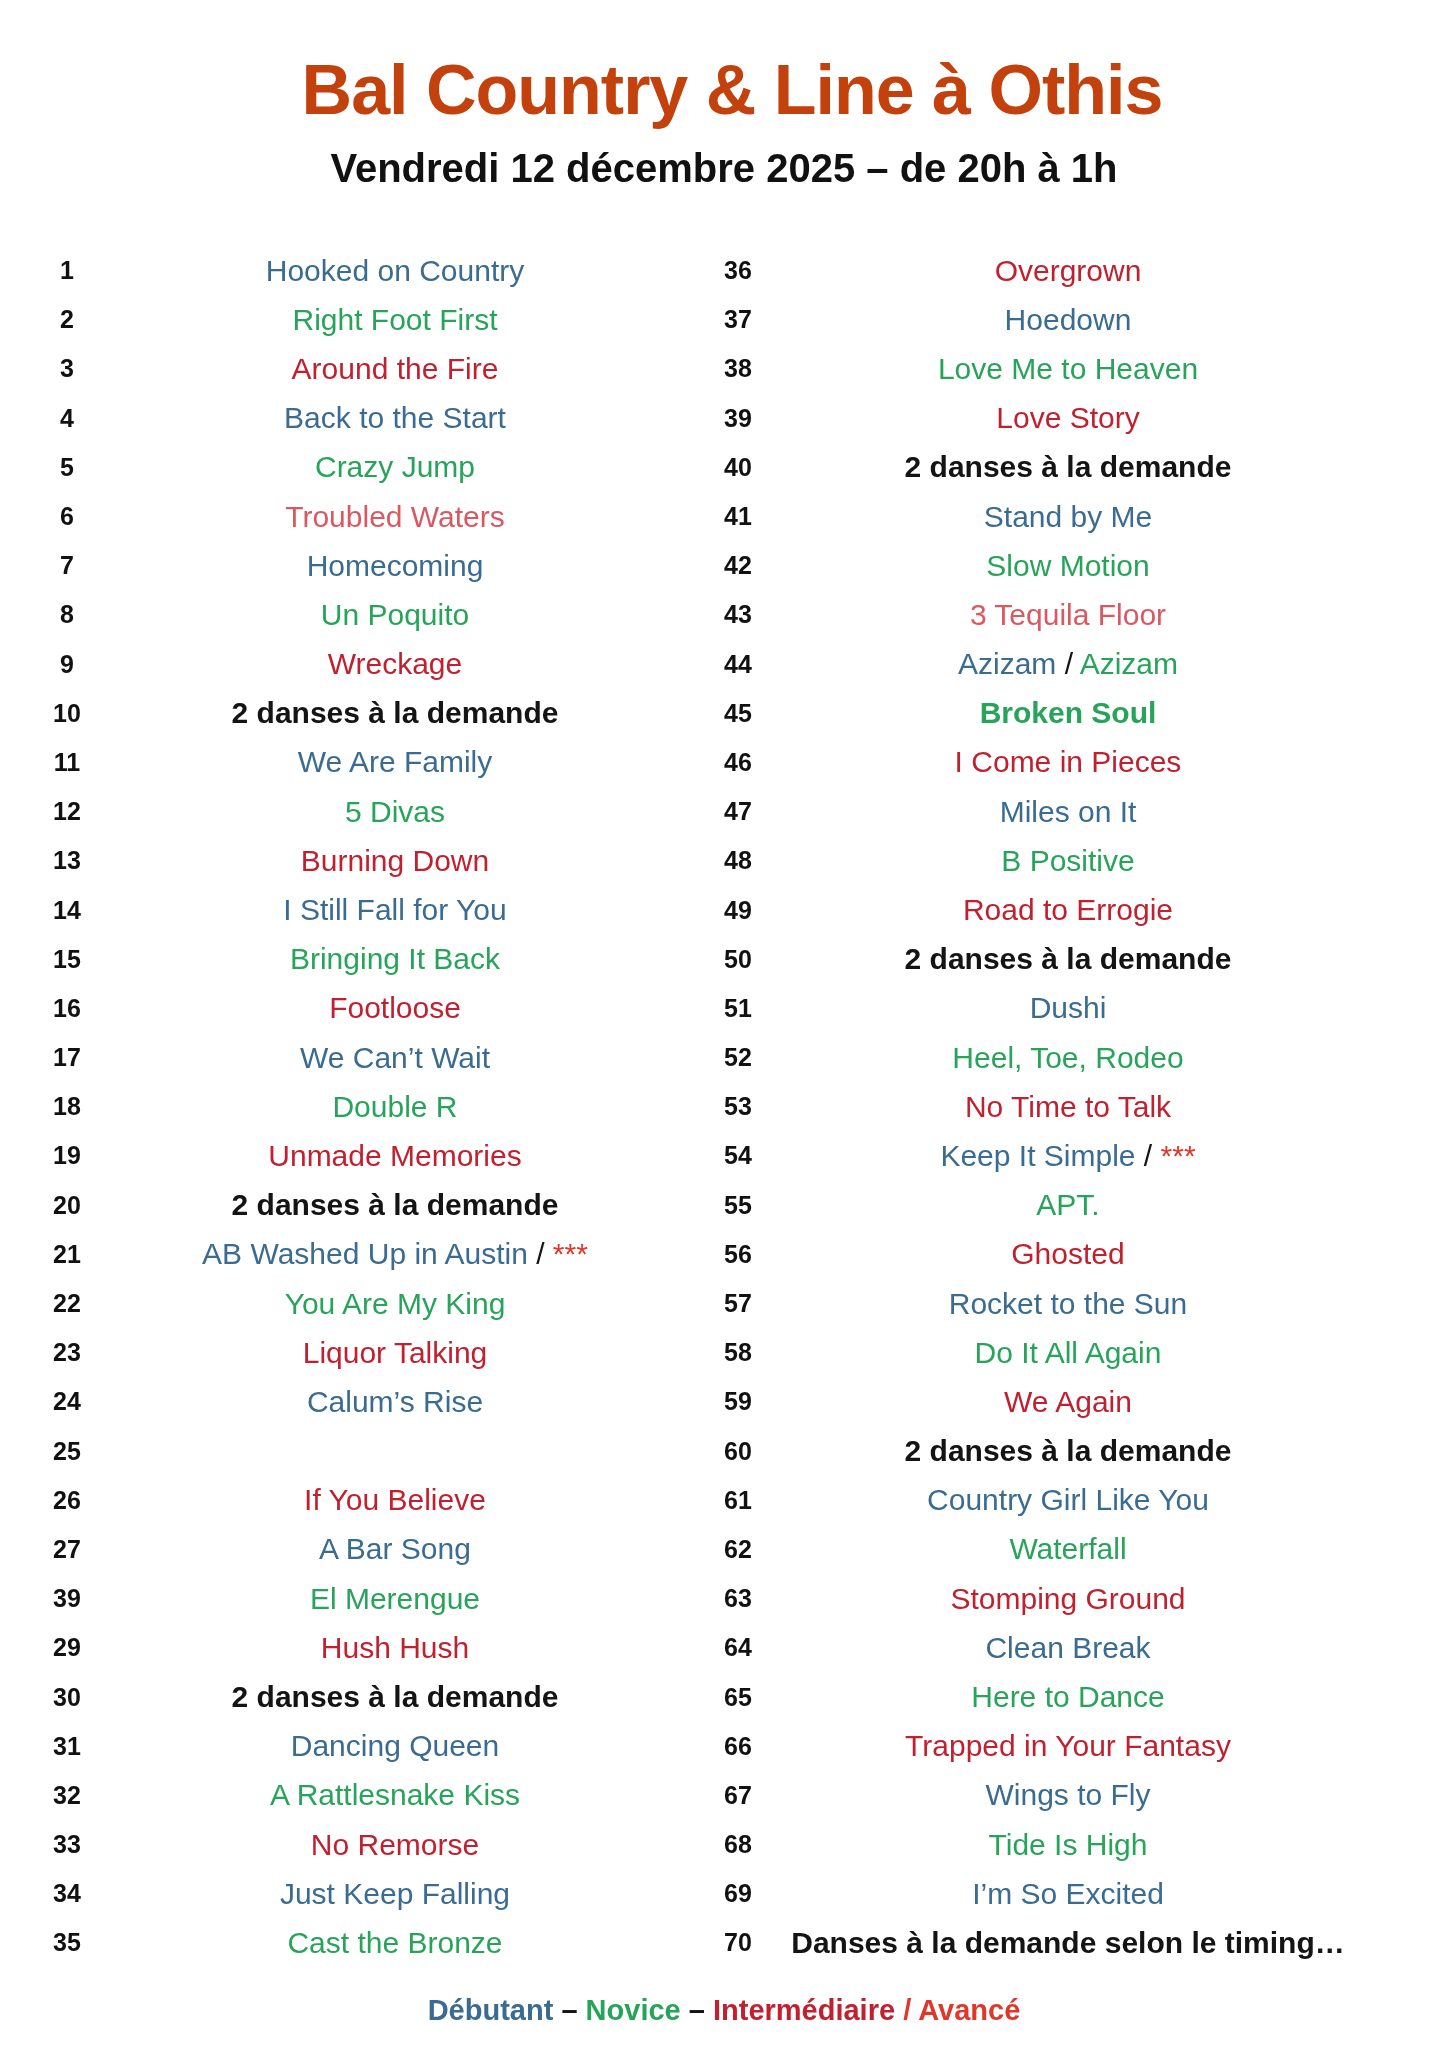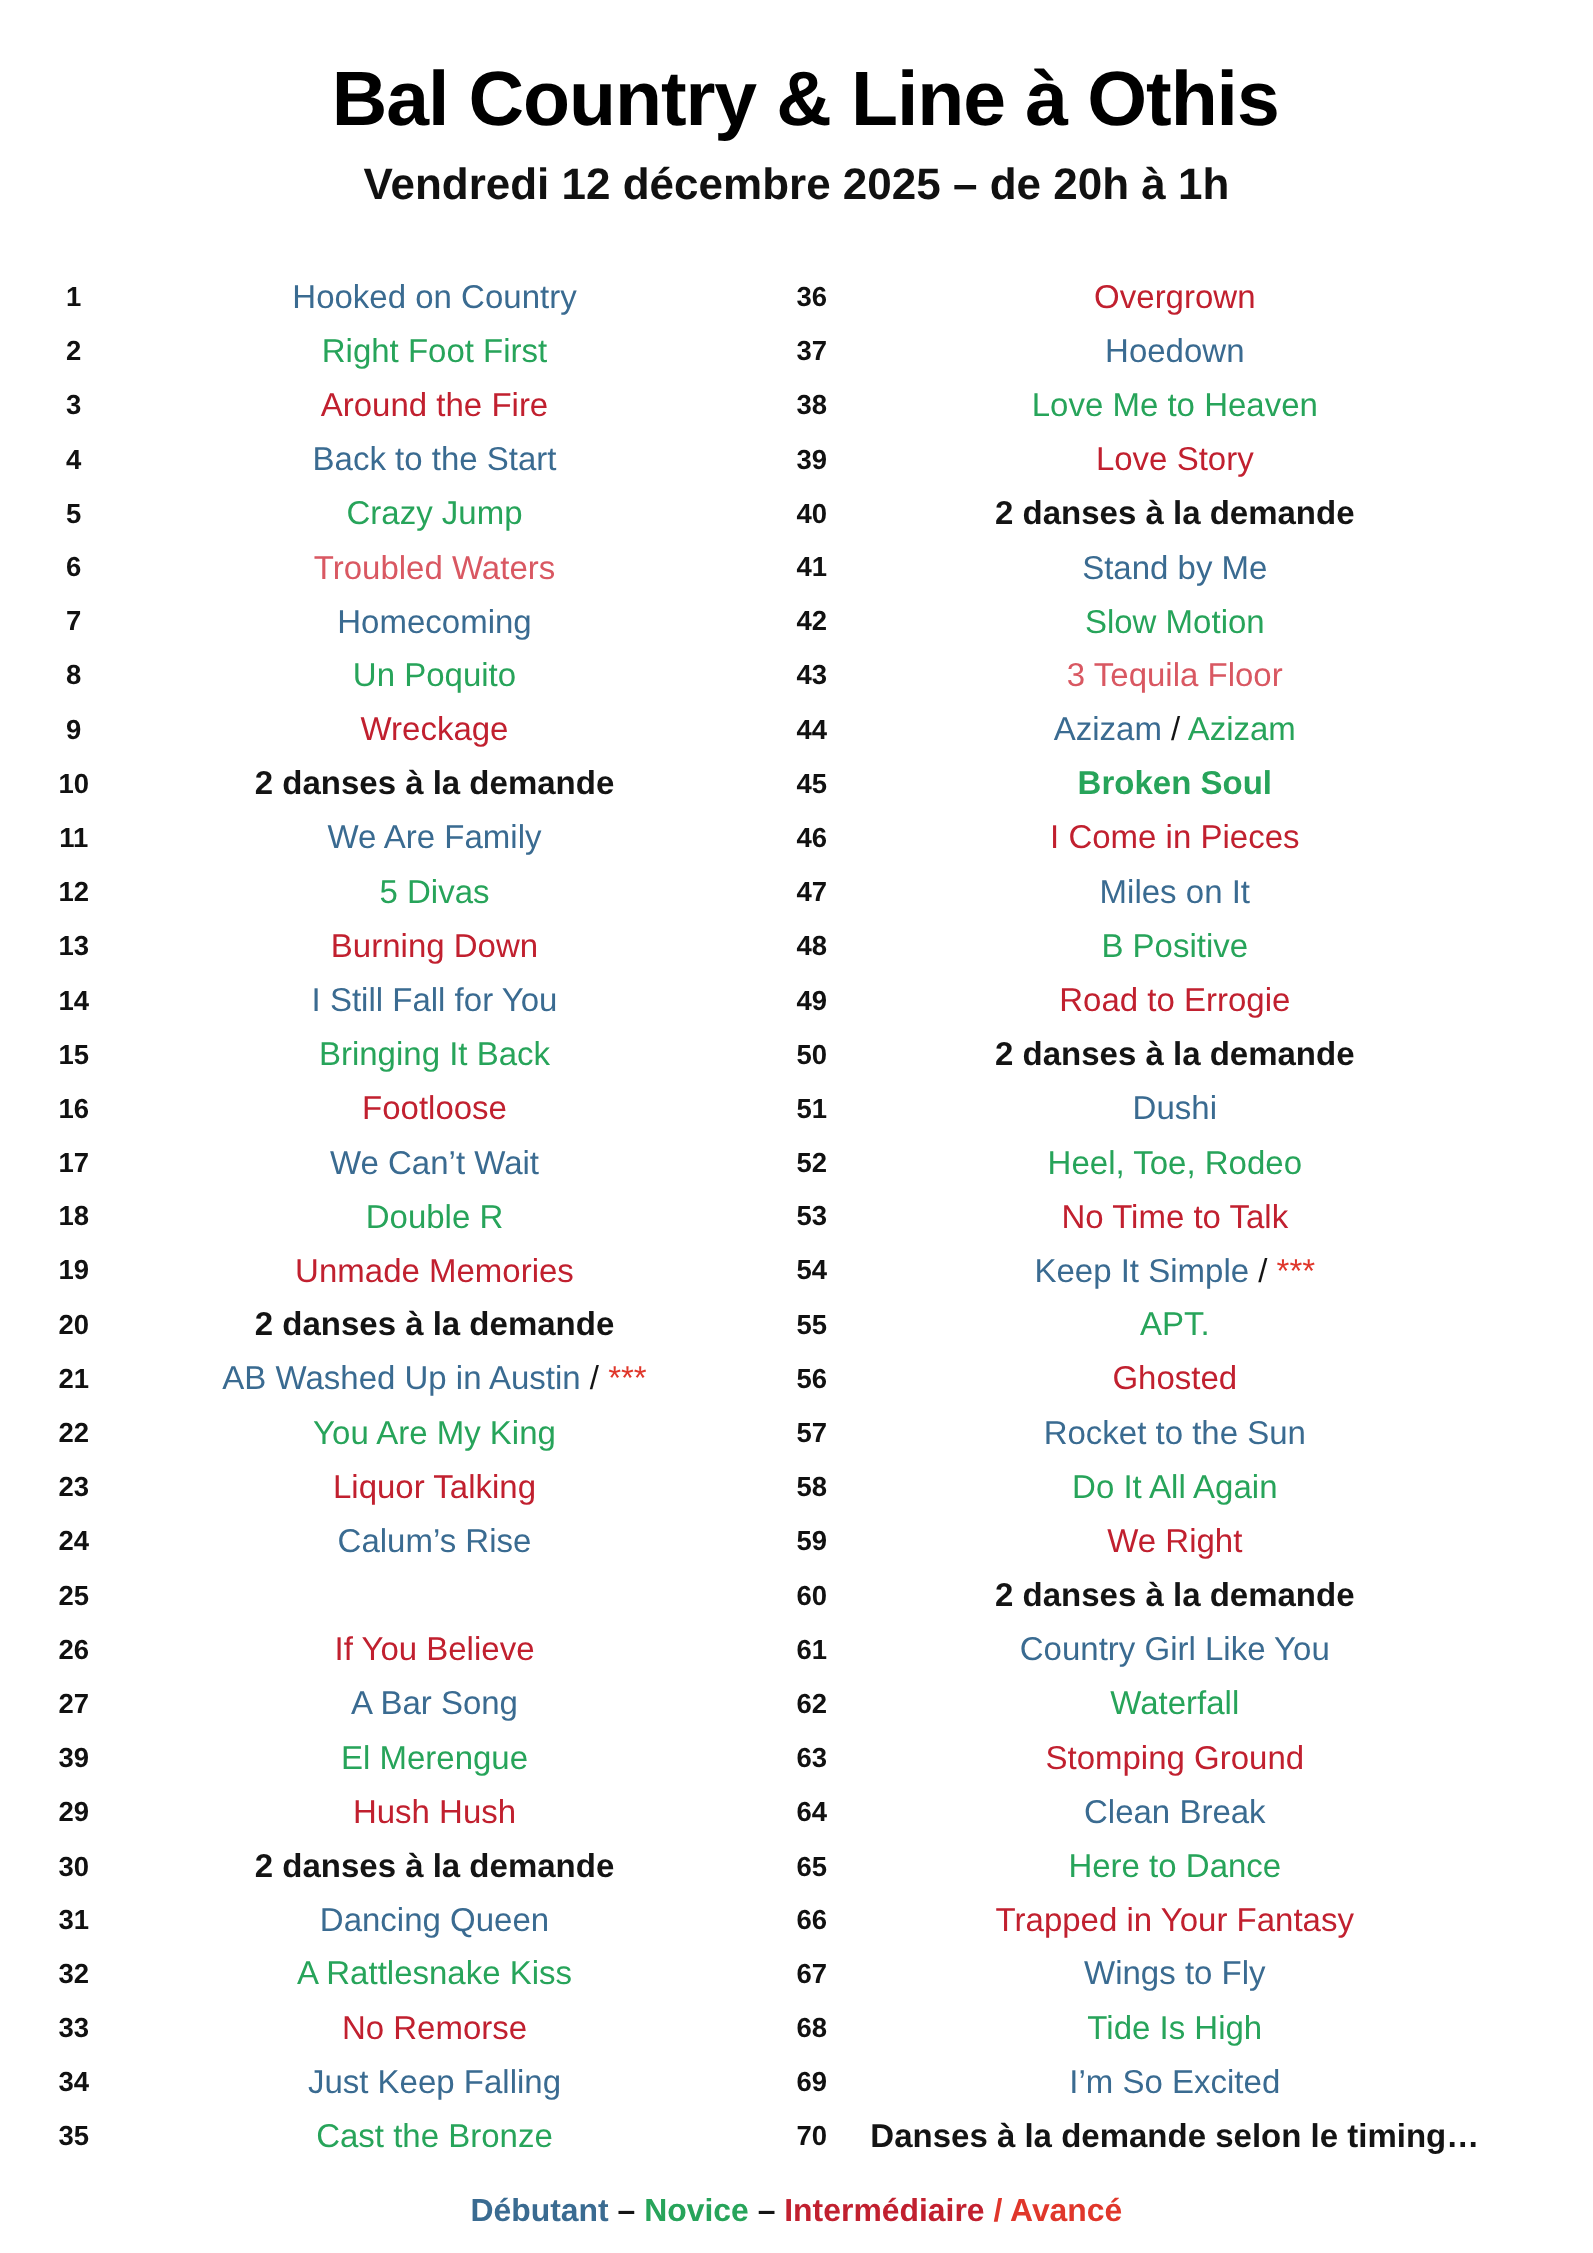--- a/index.html
+++ b/index.html
@@ -7,21 +7,21 @@
     width:1448px; height:2048px;
     background:#ffffff;
     font-family:"Liberation Sans", sans-serif;
     color:#141414;
     overflow:hidden;
     position:relative;
   }
   .header { text-align:center; padding-top:54px; }
   .page-title {
     font-size:70px; line-height:72px; font-weight:bold;
-    letter-spacing:-1px; margin:0; color:#000000;padding-left:16px;
+    letter-spacing:-1px; margin:0; color:#c2410c;padding-left:16px;
   }
   .page-subtitle {
     font-size:40px; line-height:44px; font-weight:bold;
     margin:20px 0 0 0; color:#111111;
   }
   .list { display:flex; margin-top:56px; padding-left:27px; }
   .col { display:block; }
   .row { display:flex; align-items:center; height:49.2px; }
   .num {
     width:80px; text-align:center; flex:0 0 auto;
@@ -278,21 +278,21 @@
       <div class="row">
         <div class="num">57</div>
         <div class="song"><span style="color: rgb(58, 107, 145);">Rocket to the Sun</span></div>
       </div>
       <div class="row">
         <div class="num">58</div>
         <div class="song"><span style="color: rgb(39, 164, 90);">Do It All Again</span></div>
       </div>
       <div class="row">
         <div class="num">59</div>
-        <div class="song"><span style="color: rgb(193, 32, 47);">We Right</span></div>
+        <div class="song"><span style="color: rgb(193, 32, 47);">We Again</span></div>
       </div>
       <div class="row">
         <div class="num">60</div>
         <div class="song"><span class="bold" style="color: rgb(20, 20, 20);">2 danses à la demande</span></div>
       </div>
       <div class="row">
         <div class="num">61</div>
         <div class="song"><span style="color: rgb(58, 107, 145);">Country Girl Like You</span></div>
       </div>
       <div class="row">

